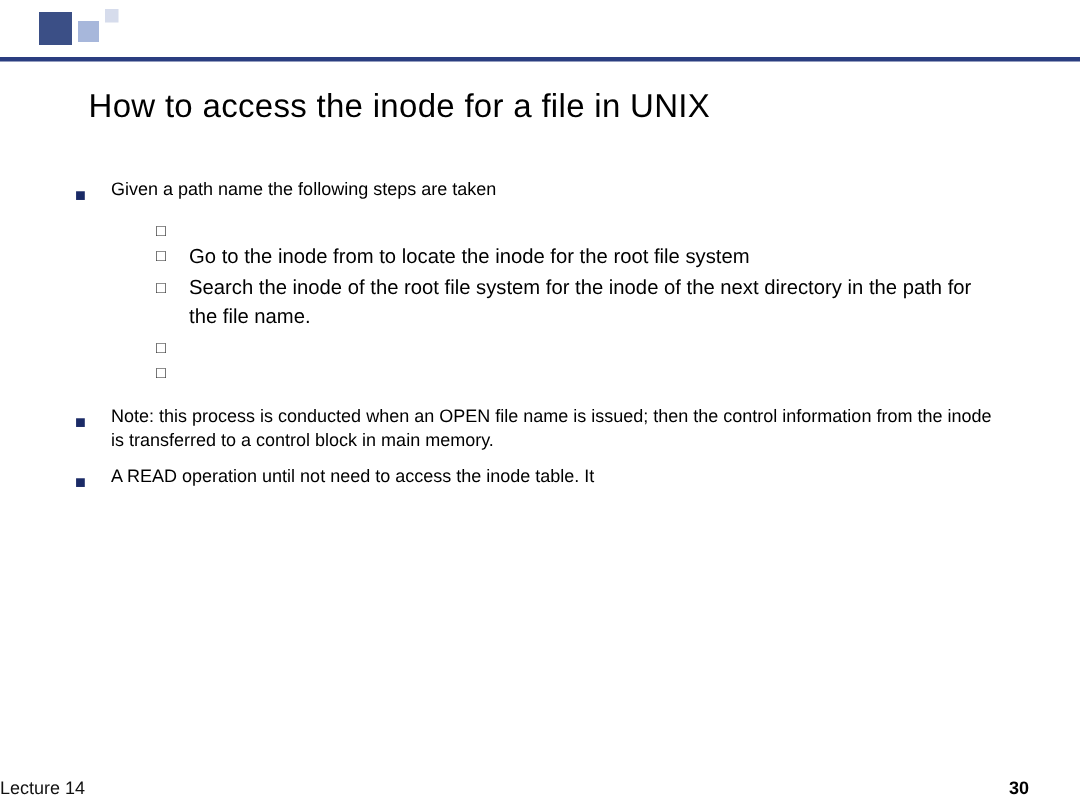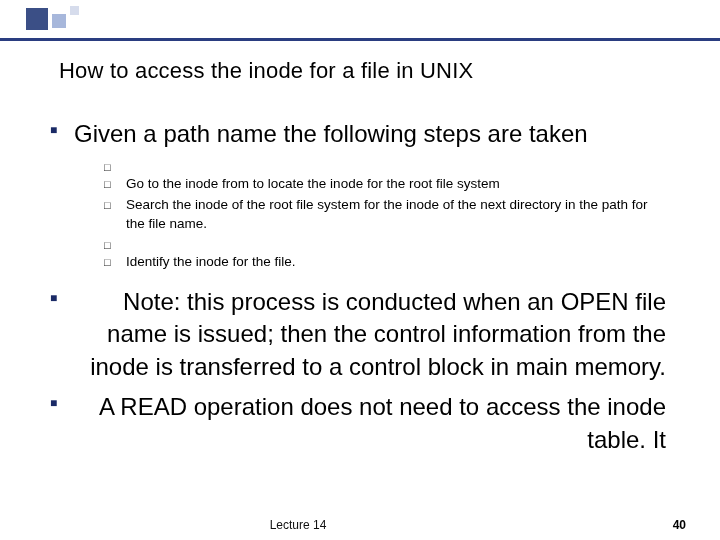--- a/index.html
+++ b/index.html
@@ -7,27 +7,27 @@
   .slide { position: relative; width: 720px; height: 540px; }
   .decor { position: absolute; top: 0; left: 0; width: 720px; height: 42px; }
   .decor .sq1 { position: absolute; left: 26px; top: 8px; width: 22px; height: 22px; background: #3b4f86; }
   .decor .sq2 { position: absolute; left: 52px; top: 14px; width: 14px; height: 14px; background: #a7b7db; }
   .decor .sq3 { position: absolute; left: 70px; top: 6px; width: 9px; height: 9px; background: #d6dcec; }
   .decor .line { position: absolute; left: 0; top: 38px; width: 720px; height: 3px; background: #2a3d80; }
   .title { position: absolute; left: 42px; top: 58px; font-size: 22px; font-weight: 400; letter-spacing: 0.2px; margin-left: 17px; }
   .content { position: absolute; left: 50px; top: 118px; width: 616px; }
   .l1 { display: flex; align-items: flex-start; margin-bottom: 8px; }
   .l1 .bullet { flex: 0 0 24px; font-size: 12px; color: #1a2a66; padding-top: 5px; }
-  .l1 .text { font-size: 24px; line-height: 1.35; text-align: right; }
+  .l1 .text { font-size: 12px; line-height: 1.35; }
   .sub { margin: 6px 0 14px 54px; }
   .l2 { display: flex; align-items: flex-start; margin-bottom: 2px; }
   .l2 .bullet { flex: 0 0 22px; font-size: 11px; color: #222; padding-top: 3px; }
   .l2 .text { font-size: 13.5px; line-height: 1.4; }
   .footer { position: absolute; bottom: 22px; left: 0; width: 720px; }
-  .lecture { position: absolute; left: 0; width: 596px; text-align: center; font-size: 12px; color: #111; }
+  .lecture { position: absolute; left: 0; width: 596px; font-size: 12px; color: #111; }
   .pagenum { position: absolute; right: 34px; font-size: 12px; font-weight: 700; color: #000; }
 </style>
 </head>
 <body>
 
 <div class="slide">
 
   <div class="decor">
     <div class="sq1"></div>
     <div class="sq2"></div>
@@ -54,34 +54,33 @@
       </div>
       <div class="l2">
         <div class="bullet">□</div>
         <div class="text">Search the inode of the root file system for the inode of the next directory in the path for the file name.</div>
       </div>
       <div class="l2">
         <div class="bullet">□</div>
       </div>
       <div class="l2">
         <div class="bullet">□</div>
-        <div class="text">Identify the inode for the file.</div>
       </div>
     </div>
 
     <div class="l1">
       <div class="bullet">■</div>
       <div class="text">Note: this process  is conducted  when an OPEN file name is issued; then the control information  from the inode is transferred  to a control block in main memory.</div>
     </div>
 
     <div class="l1">
       <div class="bullet">■</div>
-      <div class="text">A READ operation does not need to access the inode table. It</div>
+      <div class="text">A READ operation until not need to access the inode table. It</div>
     </div>
 
   </div>
 
   <div class="footer">
     <div class="lecture">Lecture 14</div>
-    <div class="pagenum">40</div>
+    <div class="pagenum">30</div>
   </div>
 
 </div>
 
 </body></html>

